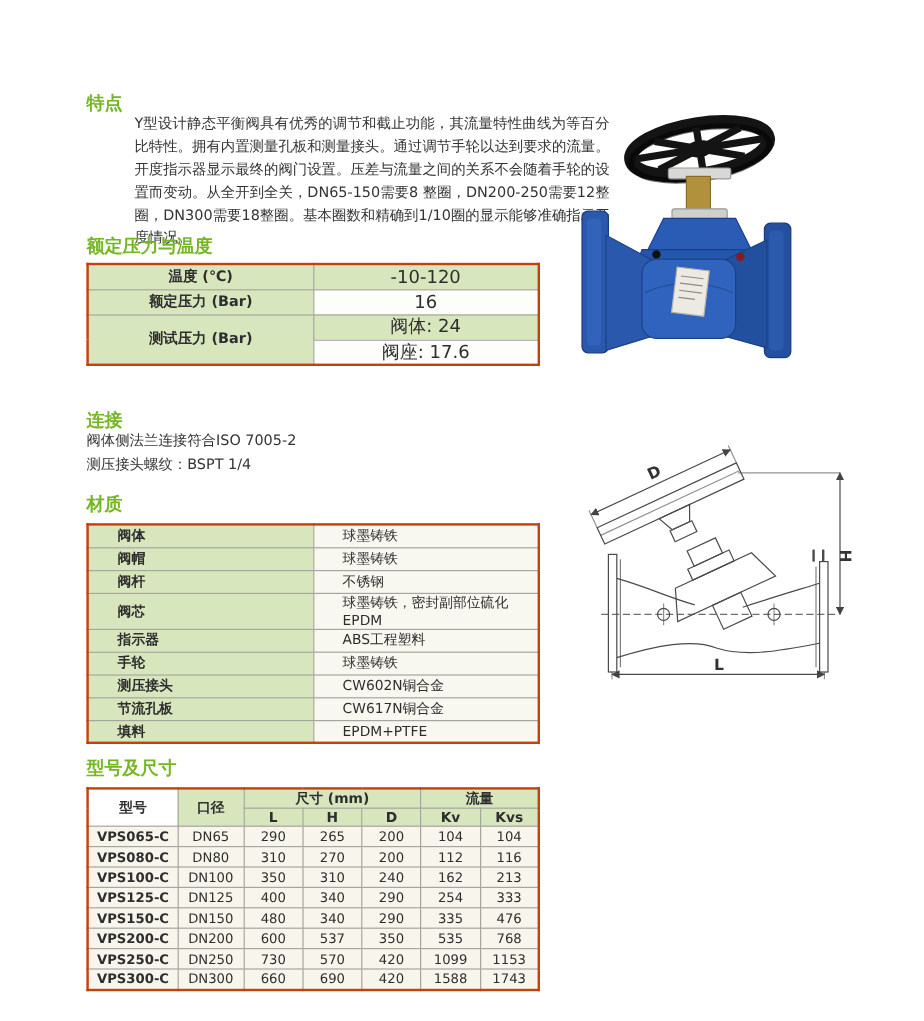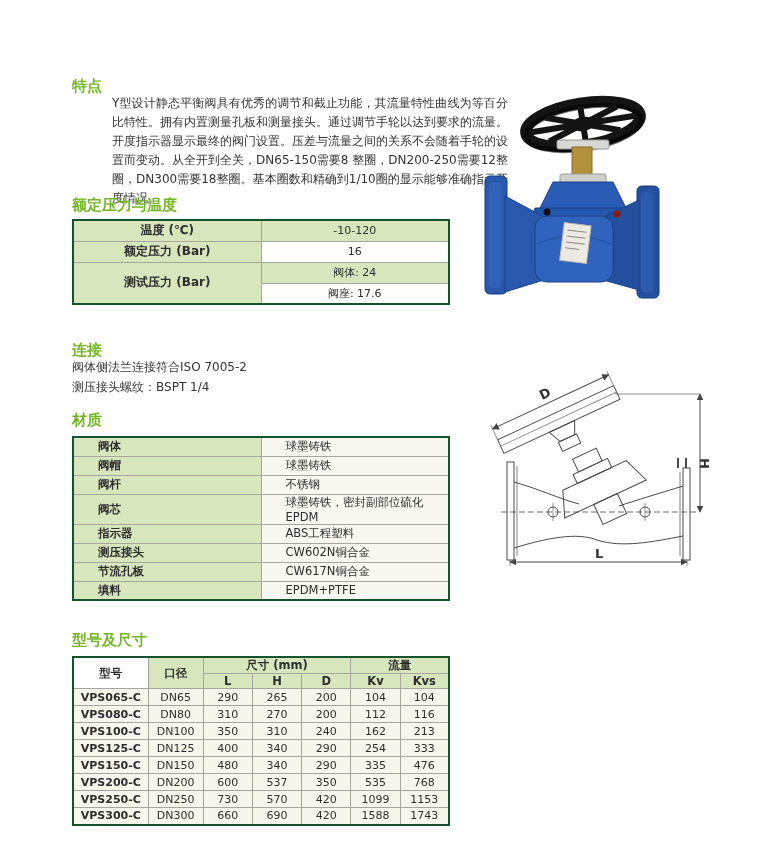--- a/index.html
+++ b/index.html
@@ -51,39 +51,39 @@
     white-space: nowrap;
   }
 
   
   table.tbl {
     position: absolute;
     left: 72px;
     width: 378px;
     border-collapse: collapse;
     table-layout: fixed;
-    border: 2px solid #14532d;
+    border: 2px solid #c2410c;
     font-size: 12px;
   }
   table.tbl th, table.tbl td {
     border: 1px solid #a6a69e;
     vertical-align: middle;
   }
 
   
   table.pressure { top: 219px; }
   table.pressure th {
     background: #D8E6BE;
     font-weight: bold;
     text-align: center;
     width: 50%;
     height: 21px;
     font-size: 12px;
   }
-  table.pressure td { text-align: center; height: 21px; font-size: 11px; }
+  table.pressure td { text-align: center; height: 21px; font-size: 15px; }
   table.pressure td.cell-green { background: #D8E6BE; }
   table.pressure td.cell-white { background: #FDFDFA; }
 
   
   table.materials { top: 436px; }
   table.materials td { height: 19px; font-size: 11.5px; padding-left: 24px; }
   table.materials td.first {
     background: #D8E6BE;
     font-weight: bold;
     width: 50%;
@@ -198,20 +198,24 @@
           <td class="first">阀杆</td>
           <td>不锈钢</td>
         </tr>
         <tr>
           <td class="first">阀芯</td>
           <td>球墨铸铁，密封副部位硫化EPDM</td>
         </tr>
         <tr>
           <td class="first">指示器</td>
           <td>ABS工程塑料</td>
+        </tr>
+        <tr>
+          <td class="first">手轮</td>
+          <td>球墨铸铁</td>
         </tr>
         <tr>
           <td class="first">测压接头</td>
           <td>CW602N铜合金</td>
         </tr>
         <tr>
           <td class="first">节流孔板</td>
           <td>CW617N铜合金</td>
         </tr>
         <tr>

